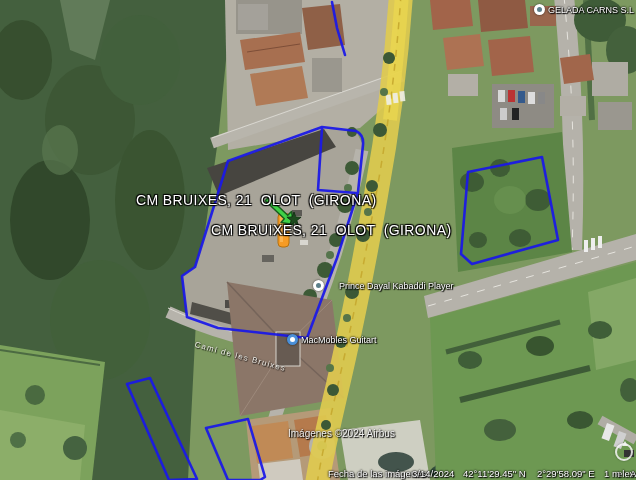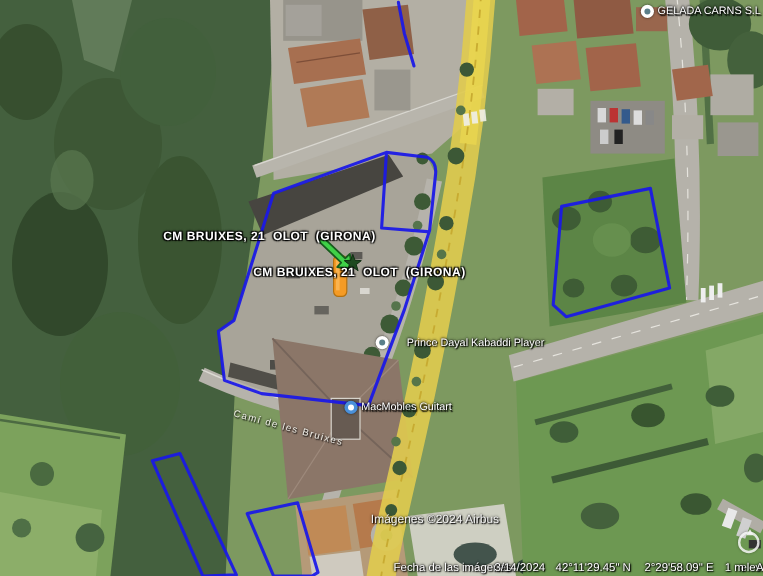--- a/index.html
+++ b/index.html
@@ -3,28 +3,28 @@
 <meta charset="utf-8">
 <style>
   html,body{margin:0;padding:0;background:#222;}
   #stage{
     position:relative;width:636px;height:480px;overflow:hidden;
     font-family:"Liberation Sans",sans-serif;
     background:#7d9960;user-select:none;
   }
   #stage svg{position:absolute;left:0;top:0;}
   .ge-label{
-    position:absolute;color:#fff;font-size:10px;font-weight:bold;letter-spacing:.4px;
+    position:absolute;color:#fff;font-size:14px;font-weight:normal;letter-spacing:.4px;
     white-space:pre;
     text-shadow:-1px -1px 1px rgba(0,0,0,.95),1px -1px 1px rgba(0,0,0,.95),
                 -1px 1px 1px rgba(0,0,0,.95),1px 1px 1px rgba(0,0,0,.95);
     z-index:30;cursor:default;
   }
   .poi{
-    position:absolute;display:flex;align-items:flex-start;gap:3px;z-index:28;
+    position:absolute;display:flex;align-items:center;gap:3px;z-index:28;
     color:#fff;font-size:9px;white-space:pre;cursor:pointer;
     text-shadow:0 0 2px #000,0 0 2px #000,1px 1px 1px #000;
   }
   .poi-ic{
     width:11px;height:11px;border-radius:50%;background:#fff;flex:0 0 auto;
     box-shadow:0 0 2px rgba(0,0,0,.7);position:relative;
   }
   .poi-ic::after{
     content:"";position:absolute;left:3px;top:3px;width:5px;height:5px;border-radius:50%;
   }
@@ -242,21 +242,21 @@
     <span class="poi-ic white"></span>
     <span>Prince Dayal Kabaddi Player</span>
   </div>
   <div class="poi" style="left:287px;top:323px;margin-top:11px;">
     <span class="poi-ic blue"></span>
     <span>MacMobles Guitart</span>
   </div>
 
   <div class="road-label" style="left:196px;top:340px;">Camí de les Bruixes</div>
 
-  <div class="attribution" style="left:265px;top:428px;padding-left:44px;">Imágenes ©2024 Airbus</div>
+  <div class="attribution" style="left:244px;top:428px;padding-left:44px;">Imágenes ©2024 Airbus</div>
 
   <div class="status" style="left:328px;text-align:right;">Fecha de las imágenes:</div>
   <div class="status" style="left:412px;">3/14/2024</div>
   <div class="status" style="left:463px;">42°11'29.45" N</div>
   <div class="status" style="left:537px;">2°29'58.09" E</div>
   <div class="status" style="left:617px;">elev.</div>
   <div class="status" style="left:604px;">1 m</div>
   <div class="status" style="left:630px;">A</div>
 
   <div class="compass"></div>

